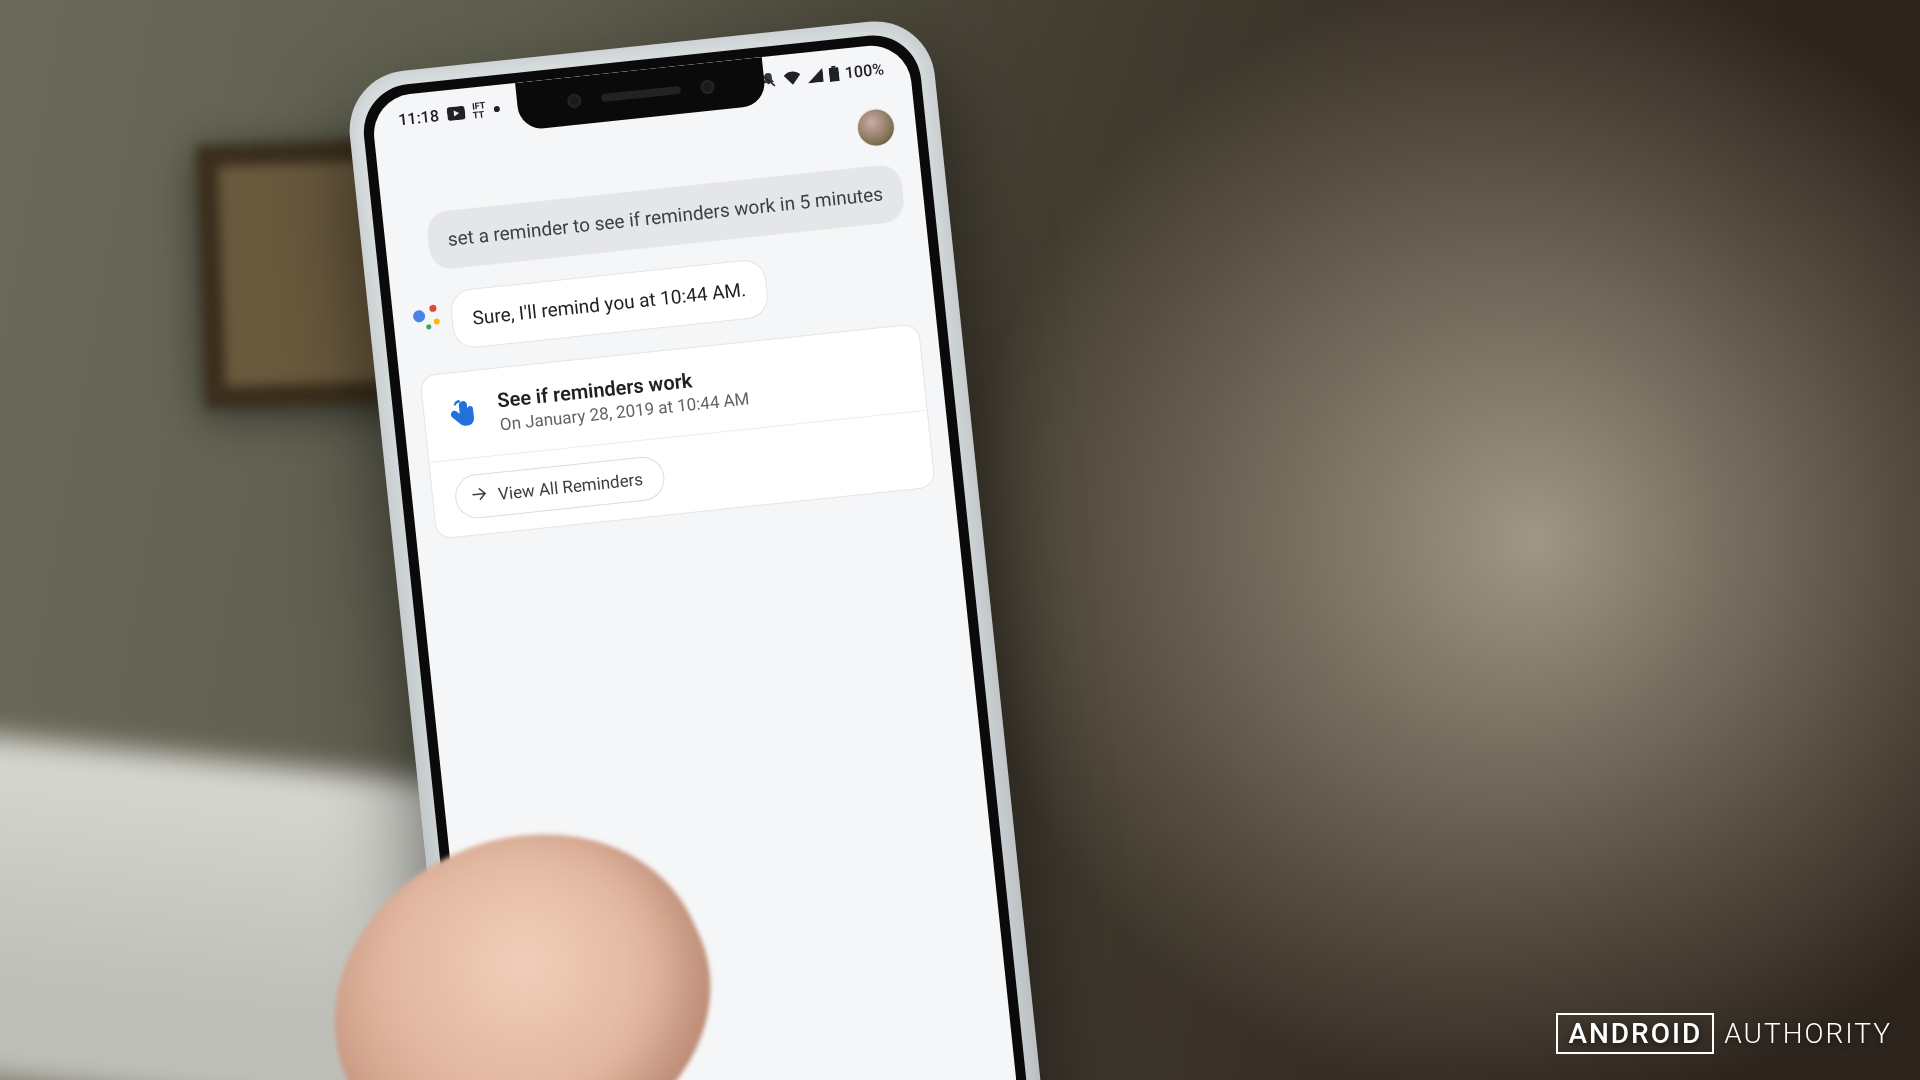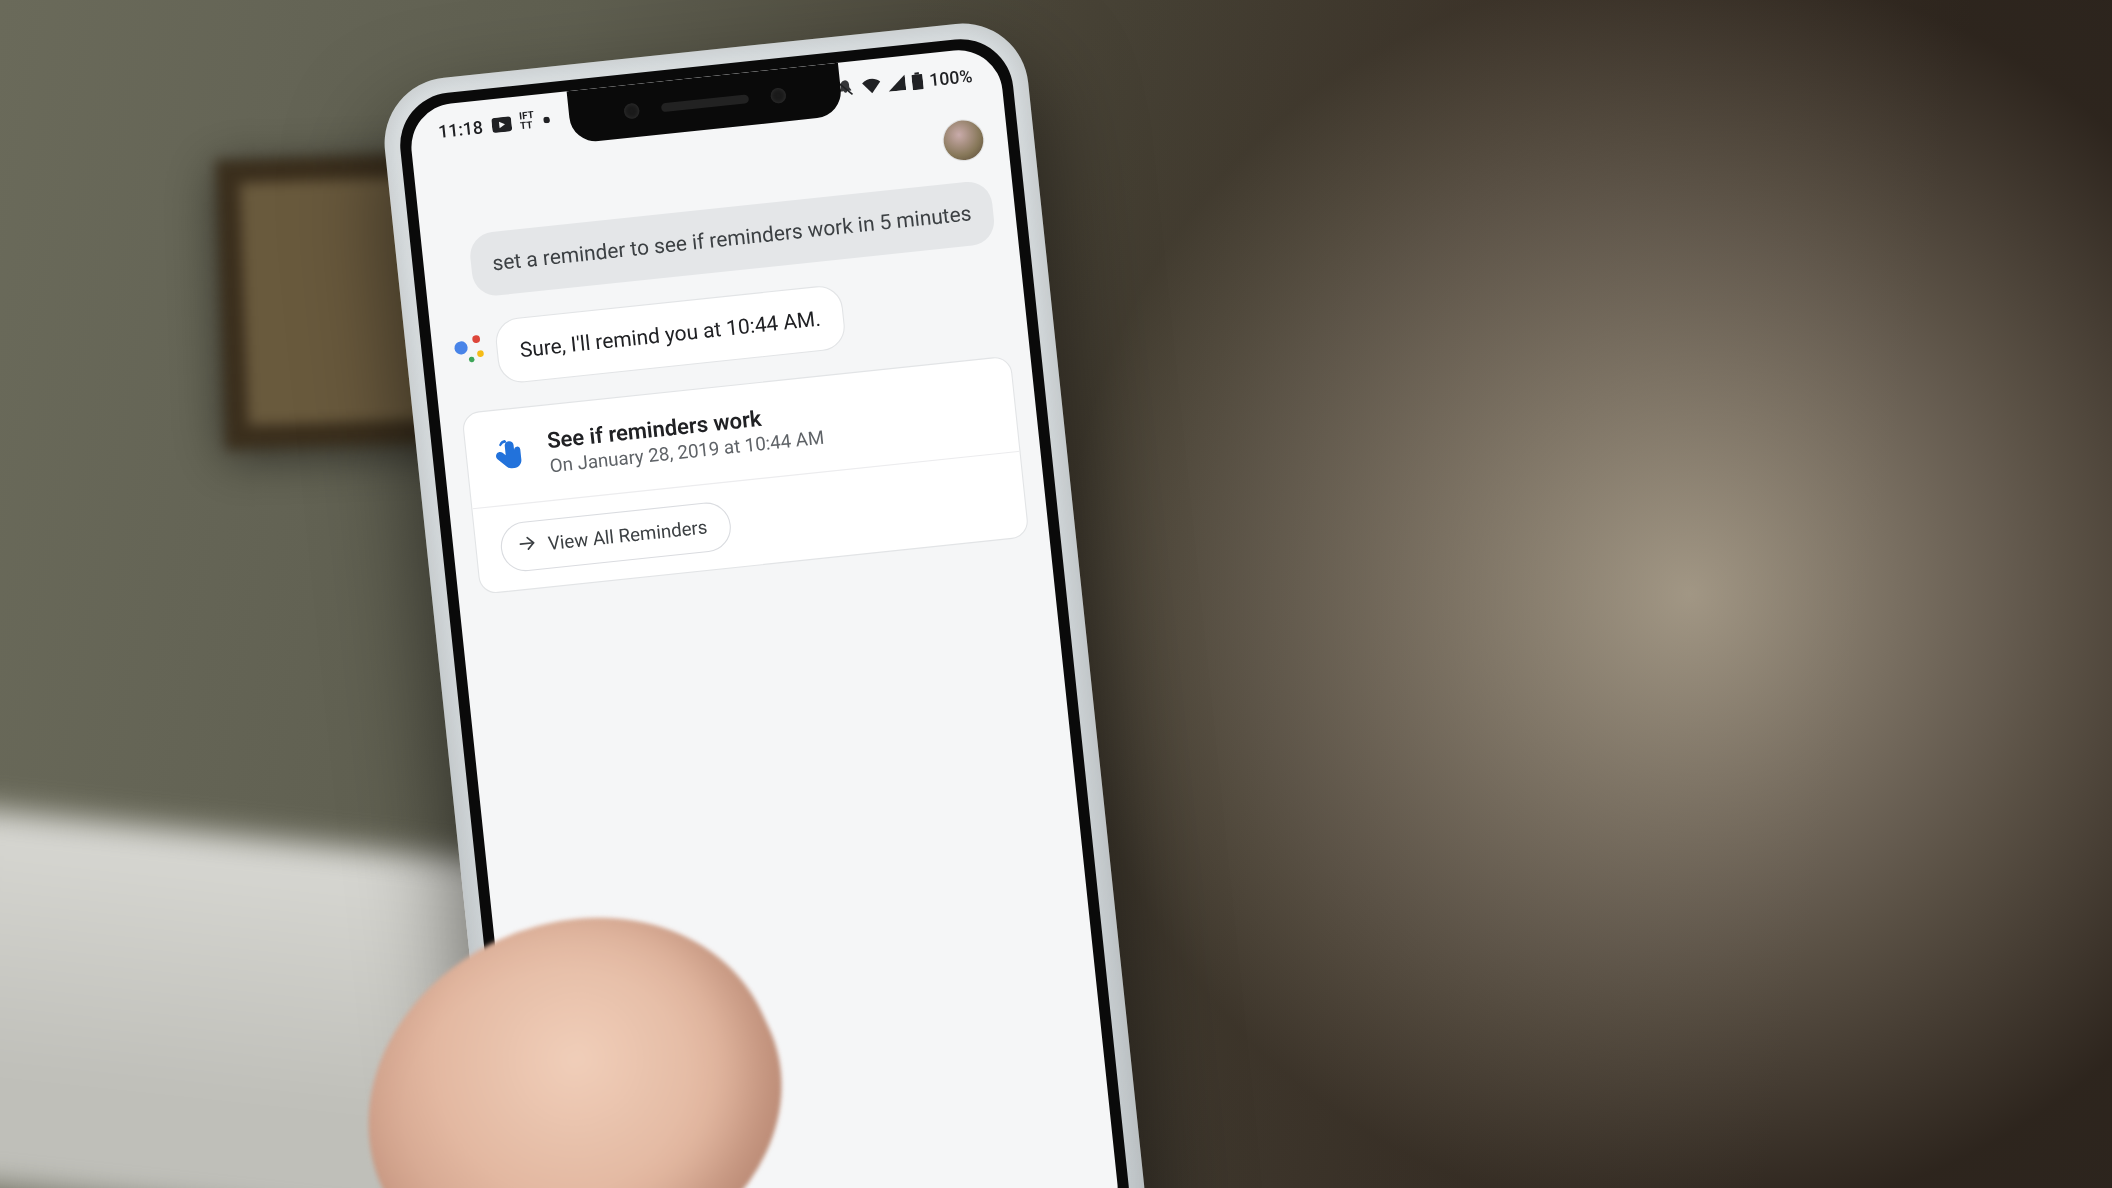--- a/index.html
+++ b/index.html
@@ -359,14 +359,18 @@
               </div>
             </div>
 
           </div>
 
         </div>
       </div>
     </div>
   </div>
 
+  <div class="watermark">
+    <span class="boxed">ANDROID</span>
+    <span>AUTHORITY</span>
+  </div>
 
 </div>
 
 </body></html>

